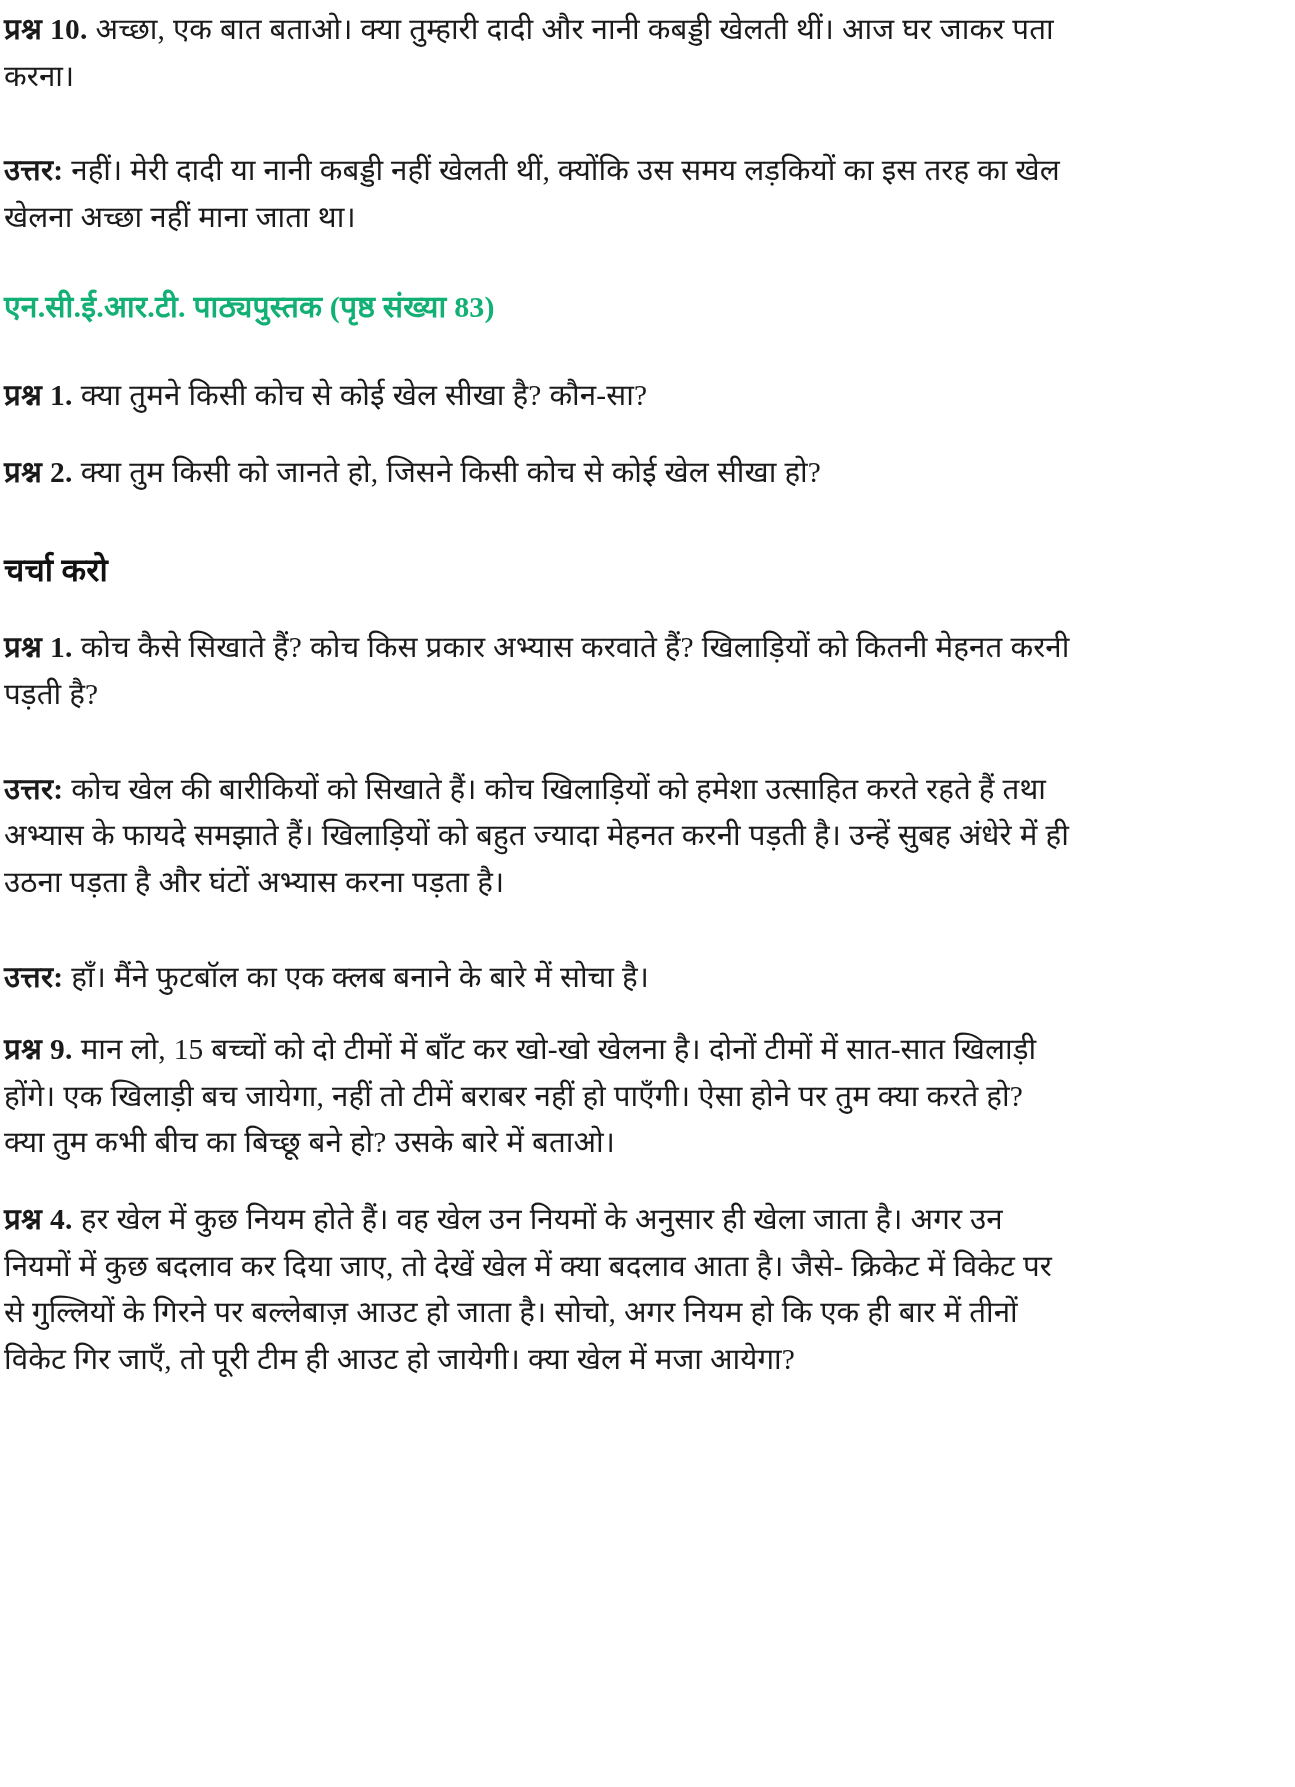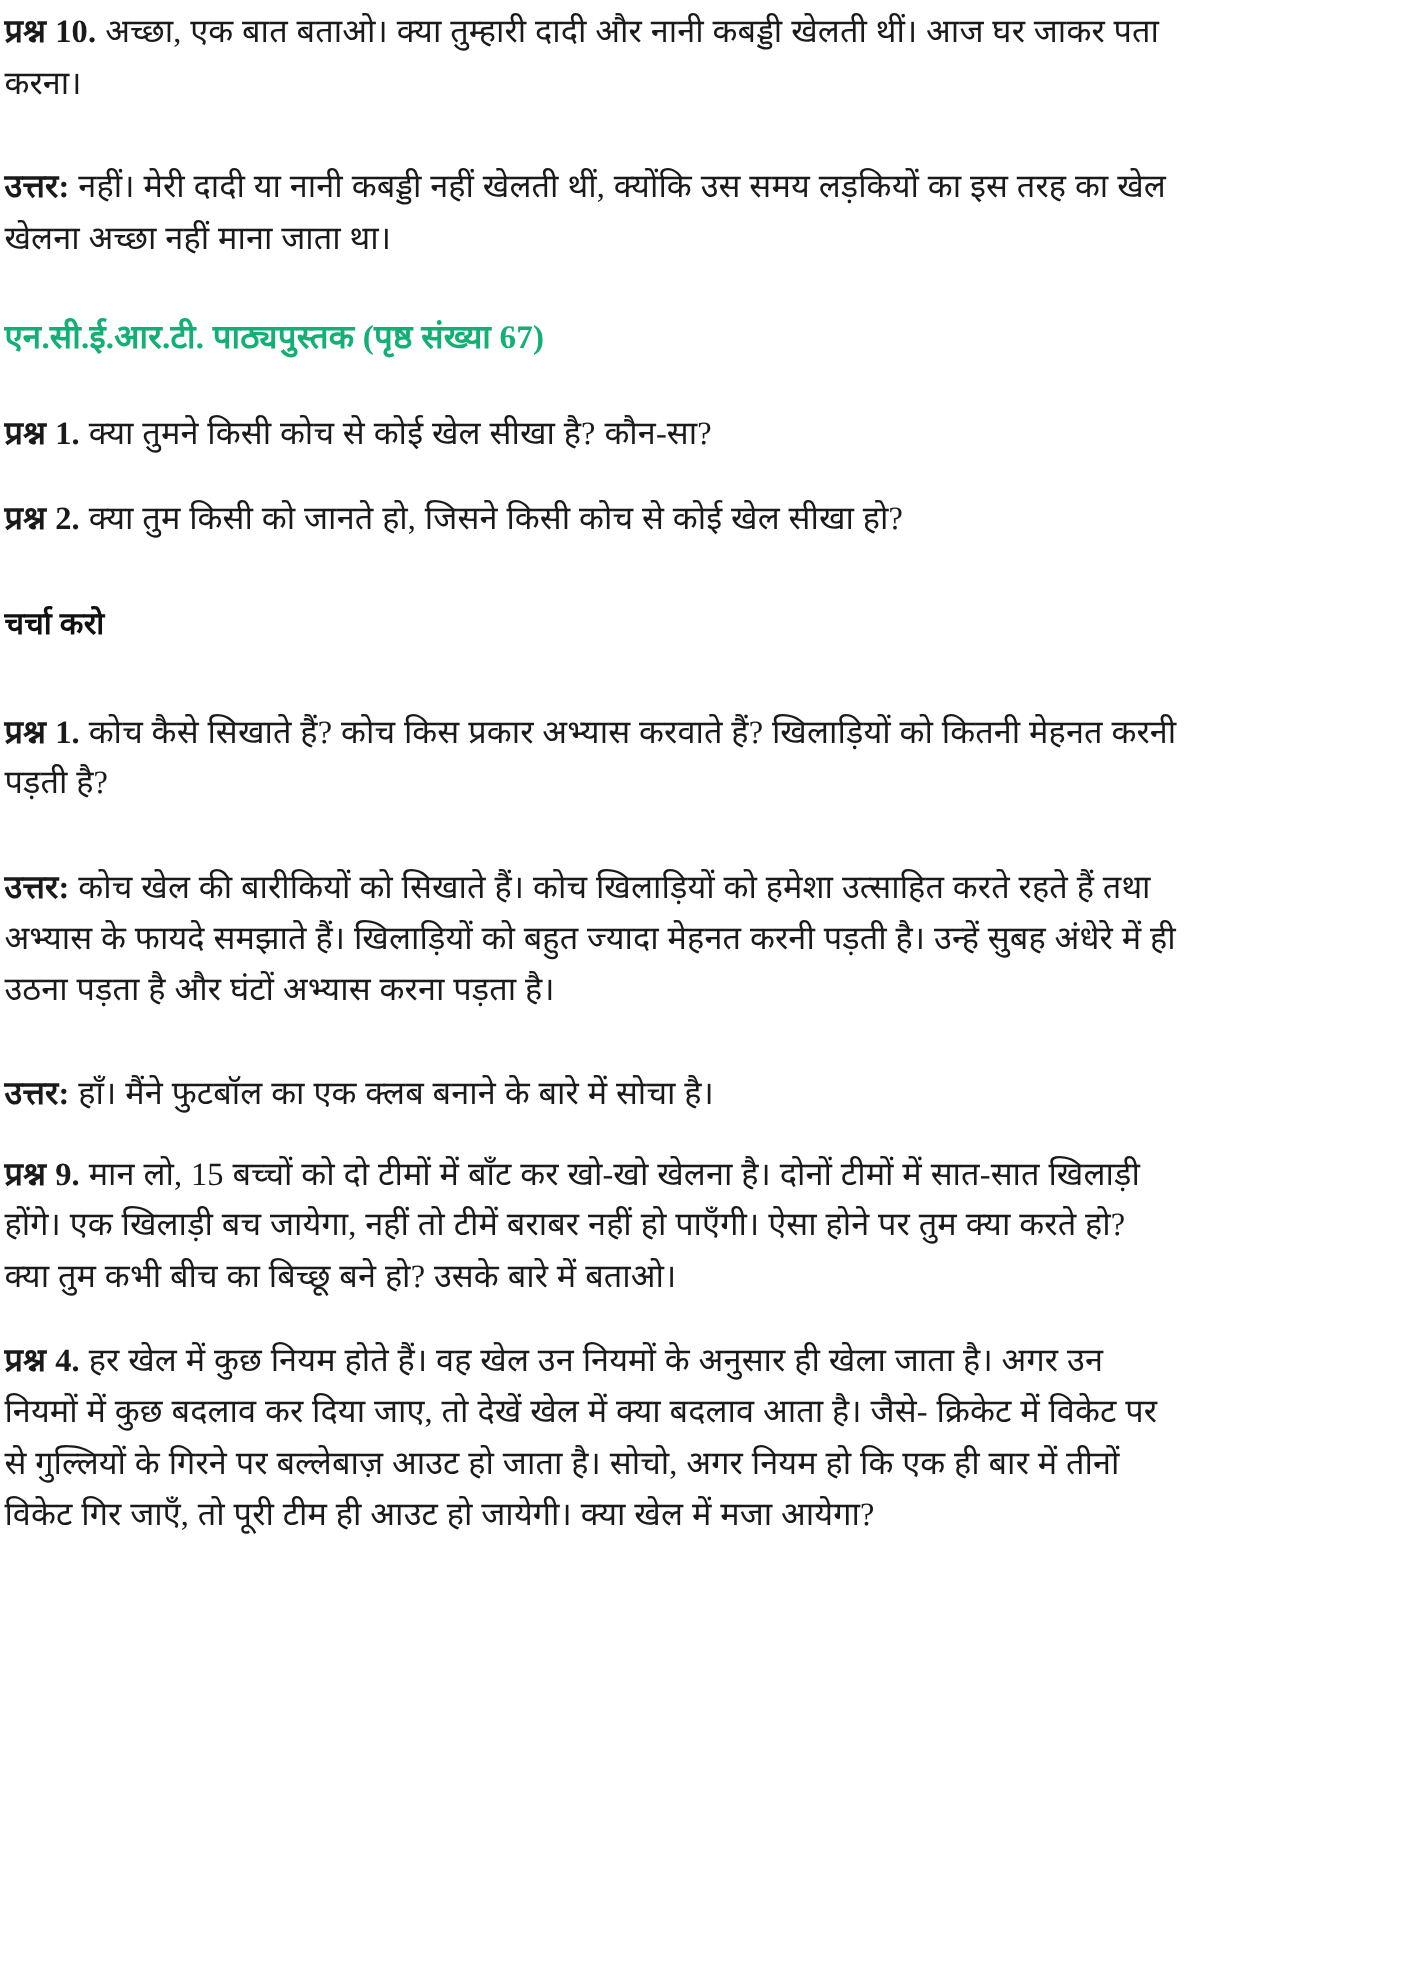--- a/index.html
+++ b/index.html
@@ -52,34 +52,34 @@
     font-size: 30px;
     line-height: 1.4;
     margin: 46px 0 44px 0;
     letter-spacing: 0.2px;
   }
 
   
   .sub-heading {
     color: #111111;
     font-weight: 700;
-    font-size: 28px;
+    font-size: 32px;
     line-height: 1.4;
-    margin: 52px 0 56px 0;
+    margin: 52px 0 32px 0;
     letter-spacing: 0.2px;
   }
 </style>
 </head>
 <body>
 
 <div class="page">
   <div id="content-root">
       <p class="qa-block"><span class="lbl">प्रश्न 10.</span><span class="body"> अच्छा, एक बात बताओ। क्या तुम्हारी दादी और नानी कबड्डी खेलती थीं। आज घर जाकर पता करना।</span></p>
       <p class="qa-block tight"><span class="lbl">उत्तर:</span><span class="body"> नहीं। मेरी दादी या नानी कबड्डी नहीं खेलती थीं, क्योंकि उस समय लड़कियों का इस तरह का खेल खेलना अच्छा नहीं माना जाता था।</span></p>
-      <div class="green-heading">एन.सी.ई.आर.टी. पाठ्यपुस्तक (पृष्ठ संख्या 67)</div>
+      <div class="green-heading">एन.सी.ई.आर.टी. पाठ्यपुस्तक (पृष्ठ संख्या 83)</div>
       <p class="qa-block"><span class="lbl">प्रश्न 1.</span><span class="body"> क्या तुमने किसी कोच से कोई खेल सीखा है? कौन-सा?</span></p>
       <p class="qa-block"><span class="lbl">प्रश्न 2.</span><span class="body"> क्या तुम किसी को जानते हो, जिसने किसी कोच से कोई खेल सीखा हो?</span></p>
       <div class="sub-heading">चर्चा करो</div>
       <p class="qa-block"><span class="lbl">प्रश्न 1.</span><span class="body"> कोच कैसे सिखाते हैं? कोच किस प्रकार अभ्यास करवाते हैं? खिलाड़ियों को कितनी मेहनत करनी पड़ती है?</span></p>
       <p class="qa-block tight"><span class="lbl">उत्तर:</span><span class="body"> कोच खेल की बारीकियों को सिखाते हैं। कोच खिलाड़ियों को हमेशा उत्साहित करते रहते हैं तथा अभ्यास के फायदे समझाते हैं। खिलाड़ियों को बहुत ज्यादा मेहनत करनी पड़ती है। उन्हें सुबह अंधेरे में ही उठना पड़ता है और घंटों अभ्यास करना पड़ता है।</span></p>
       <p class="qa-block tight"><span class="lbl">उत्तर:</span><span class="body"> हाँ। मैंने फुटबॉल का एक क्लब बनाने के बारे में सोचा है।</span></p>
       <p class="qa-block"><span class="lbl">प्रश्न 9.</span><span class="body"> मान लो, 15 बच्चों को दो टीमों में बाँट कर खो-खो खेलना है। दोनों टीमों में सात-सात खिलाड़ी होंगे। एक खिलाड़ी बच जायेगा, नहीं तो टीमें बराबर नहीं हो पाएँगी। ऐसा होने पर तुम क्या करते हो? क्या तुम कभी बीच का बिच्छू बने हो? उसके बारे में बताओ।</span></p>
       <p class="qa-block"><span class="lbl">प्रश्न 4.</span><span class="body"> हर खेल में कुछ नियम होते हैं। वह खेल उन नियमों के अनुसार ही खेला जाता है। अगर उन नियमों में कुछ बदलाव कर दिया जाए, तो देखें खेल में क्या बदलाव आता है। जैसे- क्रिकेट में विकेट पर से गुल्लियों के गिरने पर बल्लेबाज़ आउट हो जाता है। सोचो, अगर नियम हो कि एक ही बार में तीनों विकेट गिर जाएँ, तो पूरी टीम ही आउट हो जायेगी। क्या खेल में मजा आयेगा?</span></p>
     </div>
 </div>

